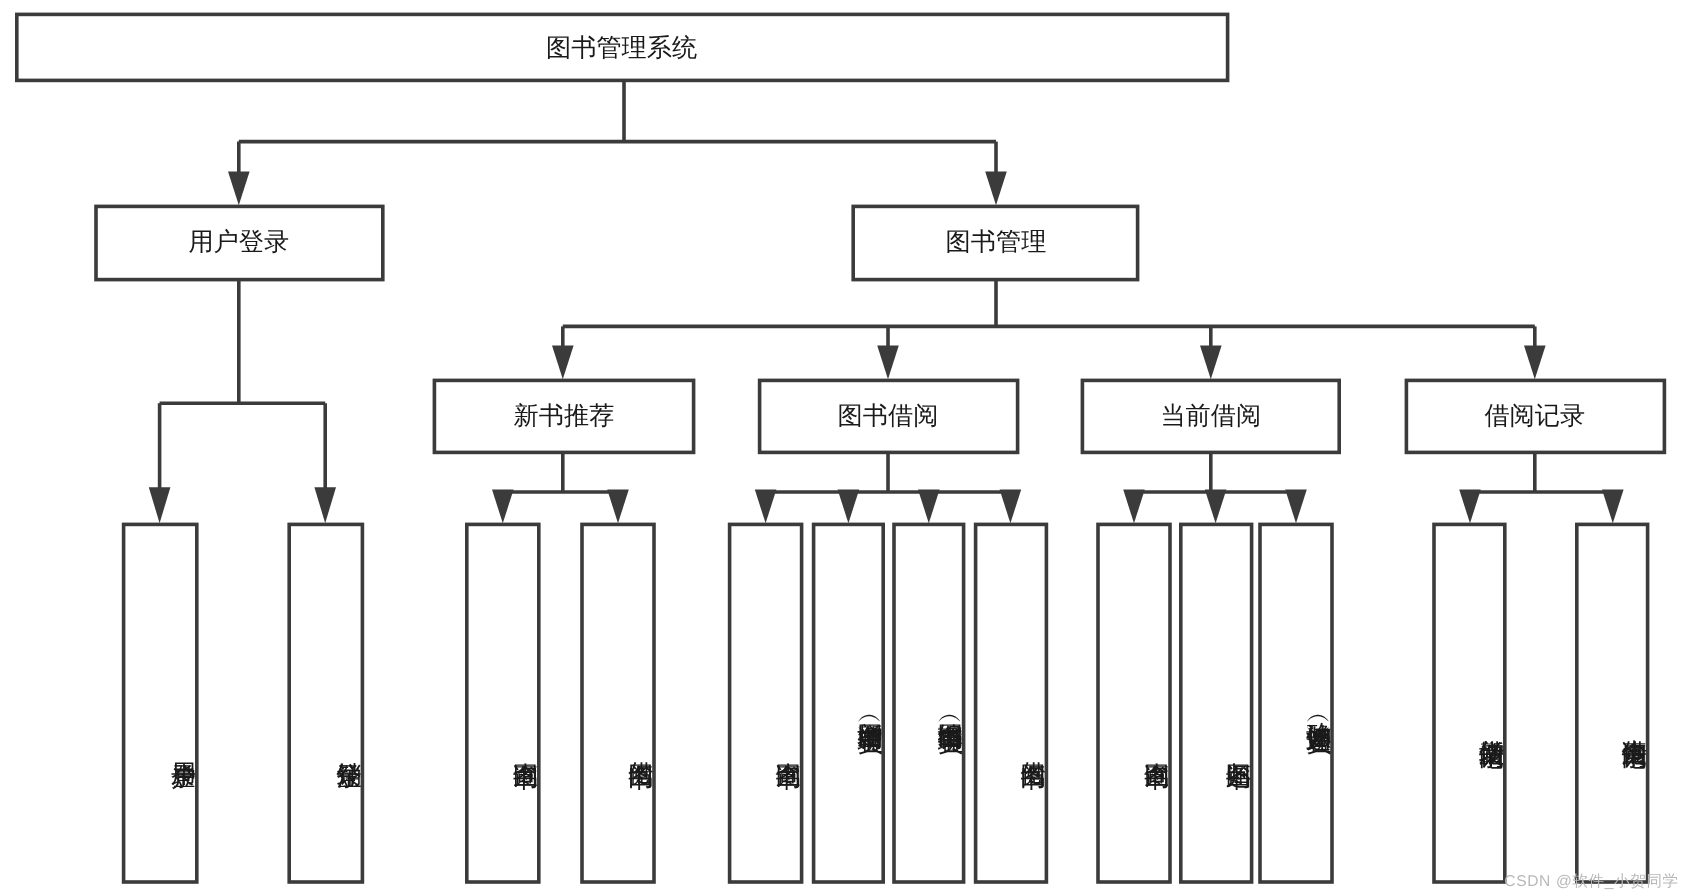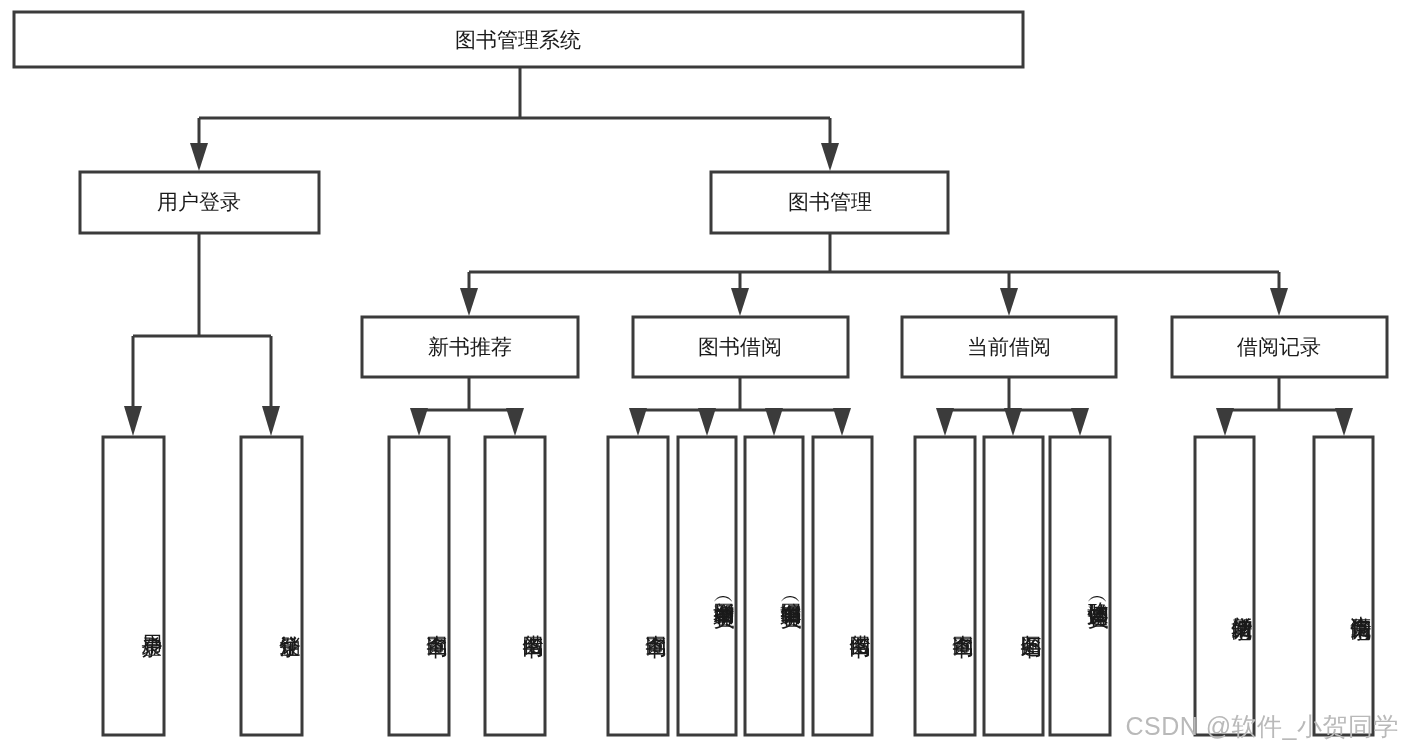--- a/index.html
+++ b/index.html
@@ -60,21 +60,21 @@
     justify-content: center;
     white-space: nowrap;
     pointer-events: none;
     user-select: none;
   }
   .watermark {
     position: absolute;
     right: 6px;
     bottom: 4px;
     font-family: "Liberation Sans", "DejaVu Sans", sans-serif;
-    font-size: 25px;
+    font-size: 13px;
     color: #b9b9b9;
     white-space: nowrap;
     letter-spacing: 0.5px;
   }
 </style>
 </head>
 <body>
 
 <div id="canvas-wrap">
 

